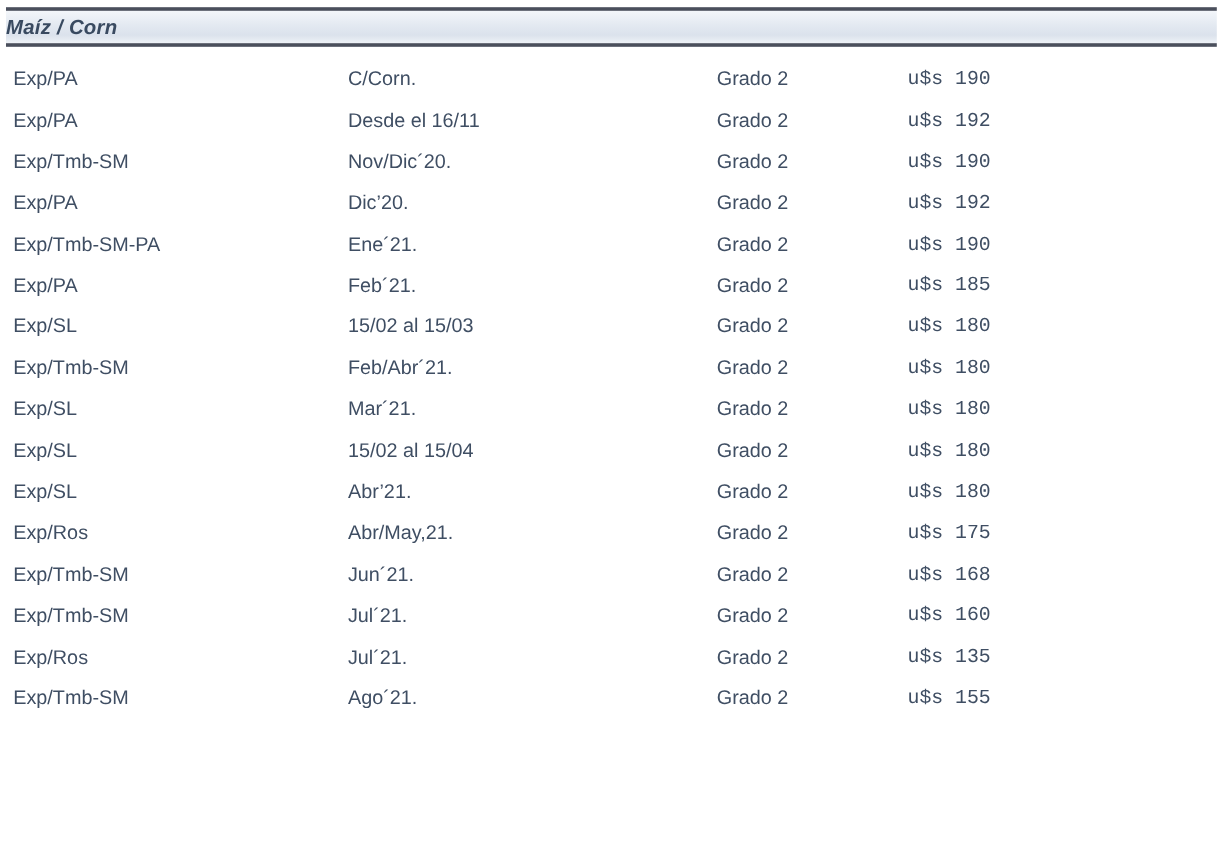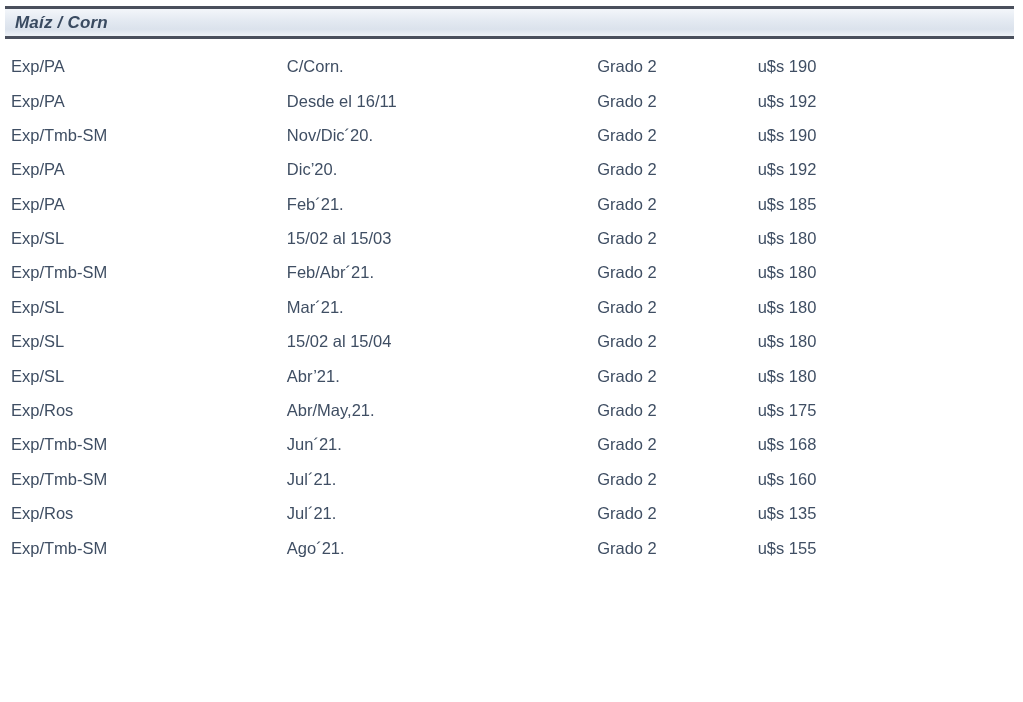--- a/index.html
+++ b/index.html
@@ -28,21 +28,20 @@
     width: 1009px;
     height: 33px;
     box-sizing: border-box;
     background: linear-gradient(to bottom, #f3f6fa 0%, #e3e9f1 45%, #dbe2ec 75%, #eef2f7 100%);
     border-top: 3px solid #4a4f5c;
     border-bottom: 3px solid #4a4f5c;
     display: flex;
     align-items: center;
   }
   .section-header-title {
-    padding-left: 10px;
     font-size: 17px;
     font-weight: bold;
     font-style: italic;
     color: #394a60;
     letter-spacing: 0.2px;
     white-space: nowrap;
   }
 
   
   .price-table {
@@ -61,21 +60,21 @@
     color: #3f4e63;
     white-space: nowrap;
     vertical-align: middle;
     line-height: 1.1;
   }
 
   
   .price-table td.c1 { padding-left: 11px !important; width: 323px; }
   .price-table td.c2 { width: 363px; }
   .price-table td.c3 { width: 187px; }
-  .price-table td.c4 { width: 139px; }
+  .price-table td.c4 { width: 139px; font-family: Liberation Mono, monospace; }
 </style>
 </head>
 <body>
 
 <div id="page">
 
   <div class="section-header">
     <span class="section-header-title">Maíz / Corn</span>
   </div>
 
@@ -97,20 +96,26 @@
           <td class="c1">Exp/Tmb-SM</td>
           <td class="c2">Nov/Dic´20.</td>
           <td class="c3">Grado 2</td>
           <td class="c4">u$s 190</td>
         </tr>
         <tr>
           <td class="c1">Exp/PA</td>
           <td class="c2">Dic’20.</td>
           <td class="c3">Grado 2</td>
           <td class="c4">u$s 192</td>
+        </tr>
+        <tr>
+          <td class="c1">Exp/Tmb-SM-PA</td>
+          <td class="c2">Ene´21.</td>
+          <td class="c3">Grado 2</td>
+          <td class="c4">u$s 190</td>
         </tr>
         <tr>
           <td class="c1">Exp/PA</td>
           <td class="c2">Feb´21.</td>
           <td class="c3">Grado 2</td>
           <td class="c4">u$s 185</td>
         </tr>
         <tr>
           <td class="c1">Exp/SL</td>
           <td class="c2">15/02 al 15/03</td>

